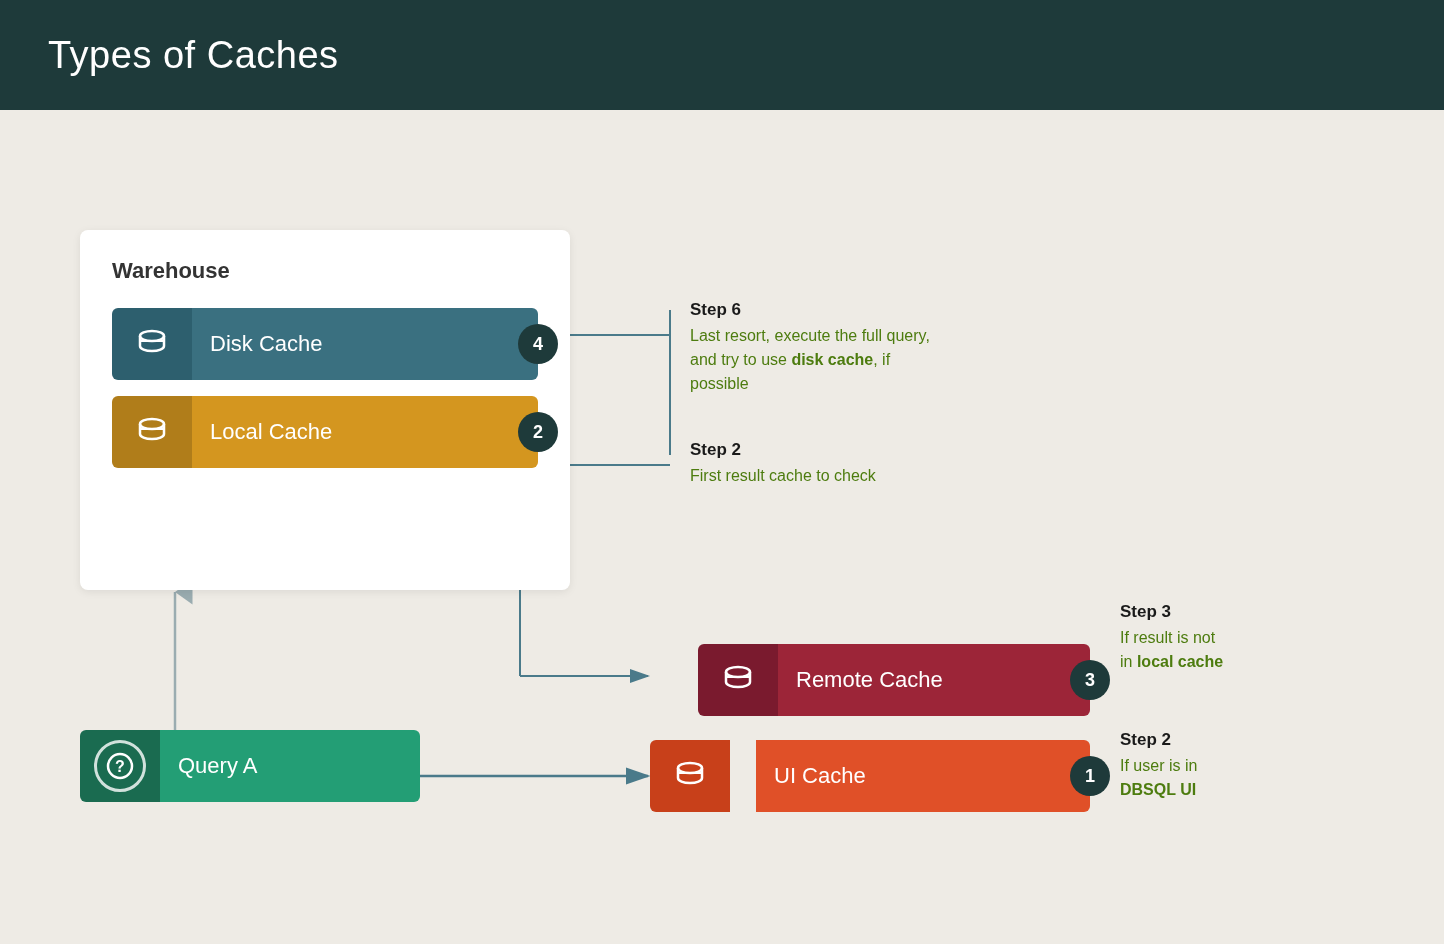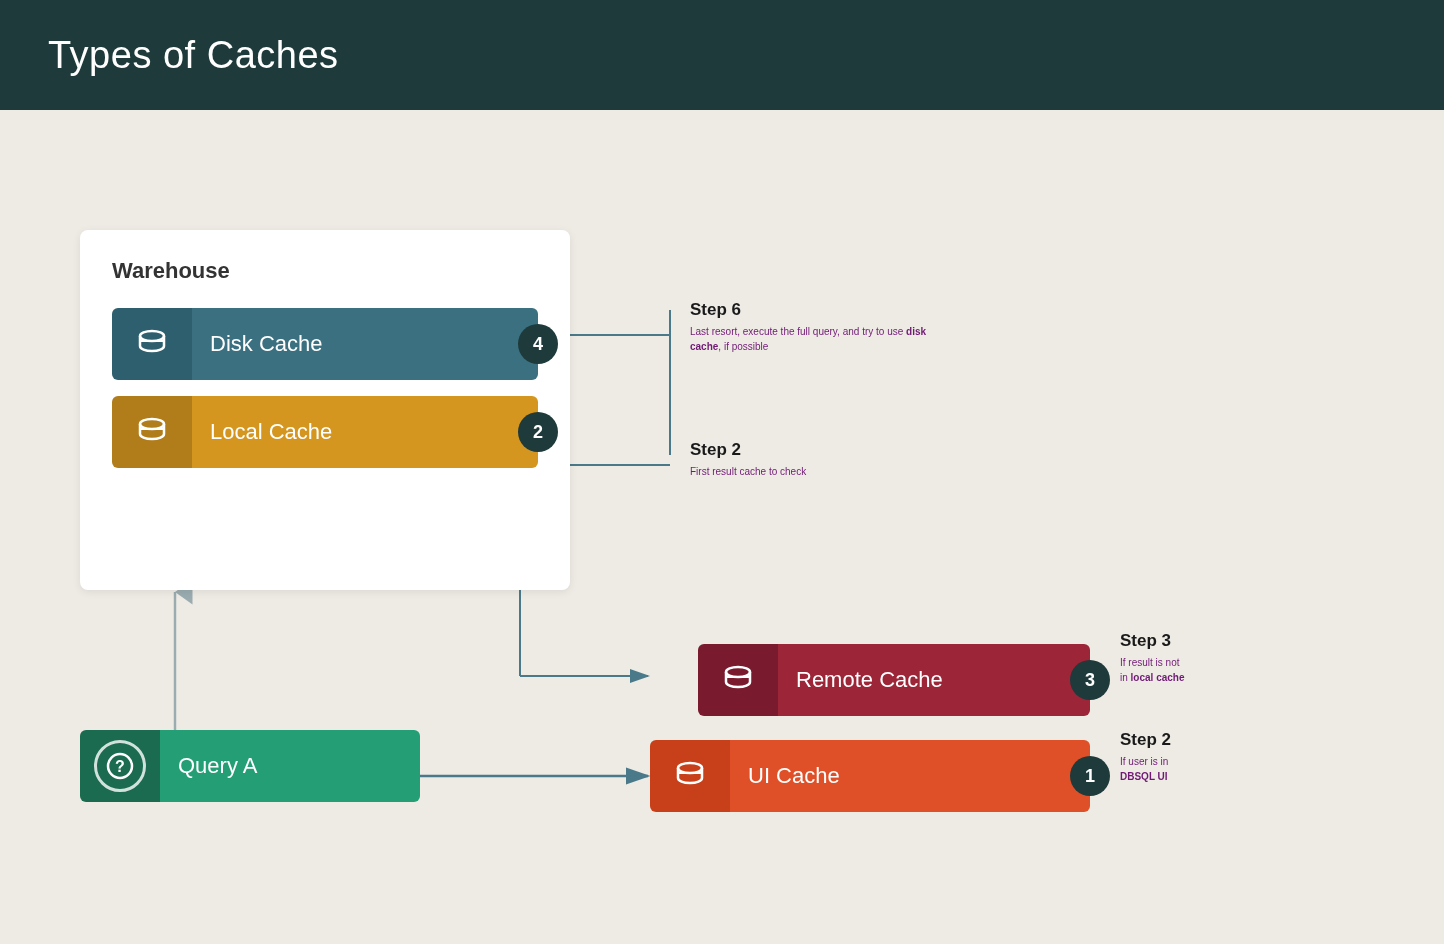--- a/index.html
+++ b/index.html
@@ -142,22 +142,22 @@
     }
 
     .step-title {
       font-size: 17px;
       font-weight: 700;
       color: #1a1a1a;
       margin-bottom: 4px;
     }
 
     .step-desc {
-      font-size: 10px;
-      color: #701a75;
+      font-size: 16px;
+      color: #4d7c0f;
       line-height: 1.5;
       max-width: 240px;
     }
 
     .step-desc strong {
       font-weight: 700;
     }
 
     
     .query-box {
@@ -294,29 +294,29 @@
             <line x1="6" y1="15" x2="30" y2="15" stroke="white" stroke-width="2"></line>
           </svg>
         </div>
         <div class="cache-label-area">
           <span class="cache-bar-label">Remote Cache</span>
         </div>
         <div class="step-badge">3</div>
       </div>
     </div>
 
-    <div class="step-info" style="left: 1120px; top: 521px;">
+    <div class="step-info" style="left: 1120px; top: 492px;">
       <div class="step-title">Step 3</div>
       <div class="step-desc">
         If result is not<br>in <strong>local cache</strong>
       </div>
     </div>
 
     <div class="ui-cache-box">
-      <div class="cache-bar ui-cache" style="margin-bottom:0; height:72px;">
+      <div class="cache-bar ui-cache" style="margin-bottom:0; height:72px;gap:26px;">
         <div class="cache-icon-area">
           <svg class="db-icon" viewBox="0 0 36 36" fill="none">
             <ellipse cx="18" cy="10" rx="12" ry="5" fill="none" stroke="white" stroke-width="2.5"></ellipse>
             <path d="M6 10 C6 10 6 17 6 20 C6 22.8 11.4 25 18 25 C24.6 25 30 22.8 30 20 L30 10" stroke="white" stroke-width="2.5" fill="none"></path>
             <line x1="6" y1="15" x2="30" y2="15" stroke="white" stroke-width="2"></line>
           </svg>
         </div>
         <div class="cache-label-area">
           <span class="cache-bar-label">UI Cache</span>
         </div>

